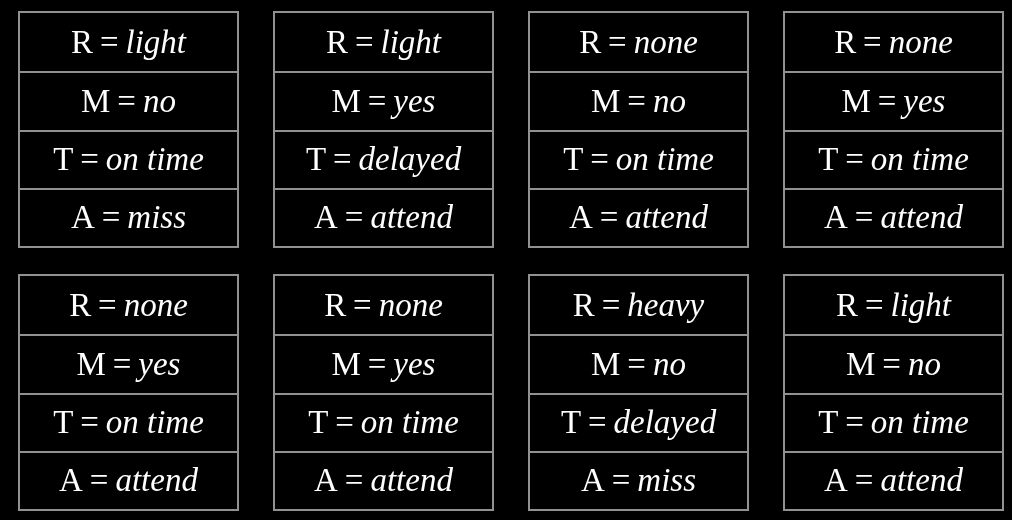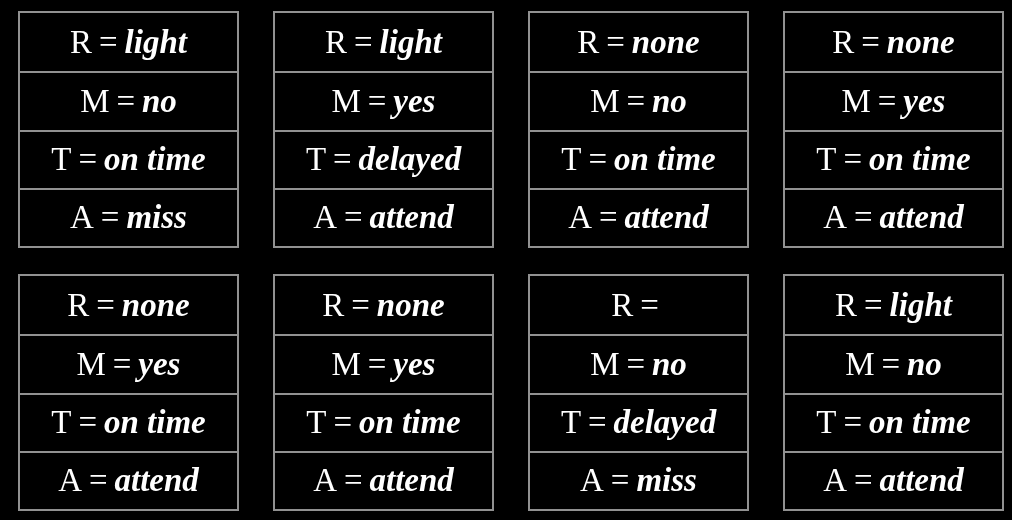--- a/index.html
+++ b/index.html
@@ -46,21 +46,20 @@
   }
   .var {
     font-style: normal;
   }
   .eq {
     font-style: normal;
     margin: 0 0.21em;
   }
   .val {
     font-style: italic;
-    font-weight: bold;
   }
 </style>
 </head>
 <body>
 
 <div class="board">
 
   <div class="card">
     <div class="cell">
       <span class="var">R</span>
@@ -196,20 +195,21 @@
       <span class="var">A</span>
         <span class="eq">=</span>
         <span class="val">attend</span>
     </div>
   </div>
 
   <div class="card">
     <div class="cell">
       <span class="var">R</span>
         <span class="eq">=</span>
+        <span class="val">heavy</span>
     </div>
     <div class="cell">
       <span class="var">M</span>
         <span class="eq">=</span>
         <span class="val">no</span>
     </div>
     <div class="cell">
       <span class="var">T</span>
         <span class="eq">=</span>
         <span class="val">delayed</span>

